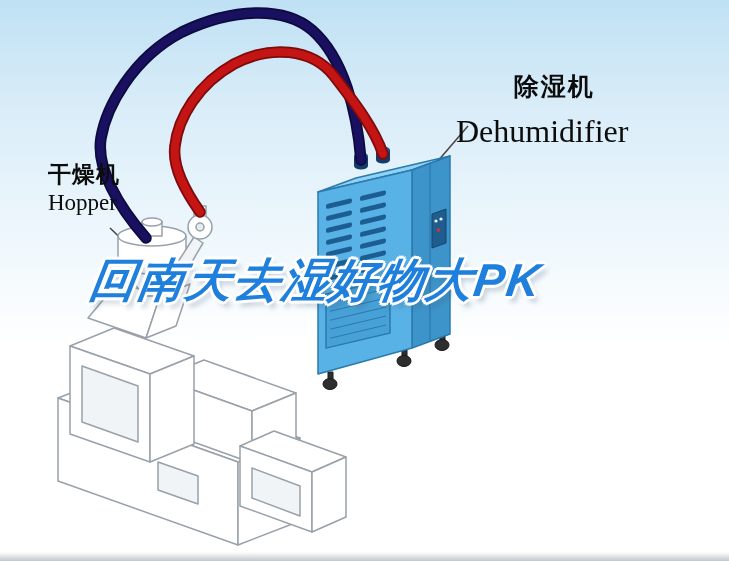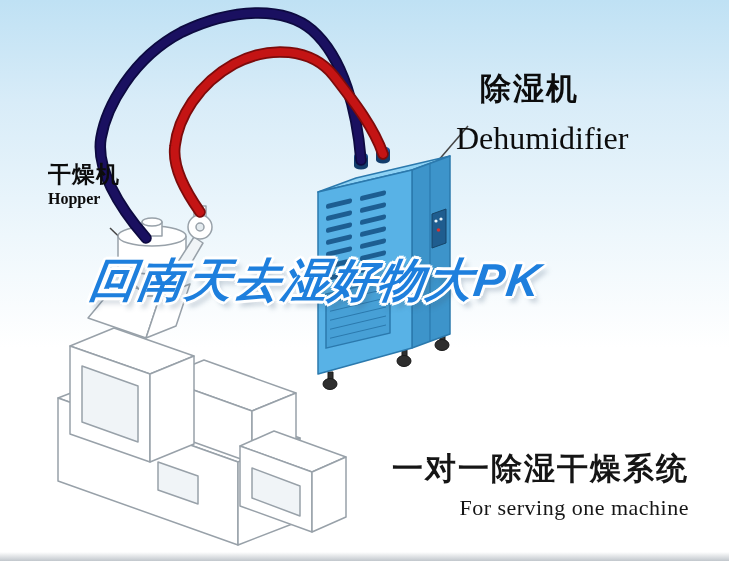--- a/index.html
+++ b/index.html
@@ -9,23 +9,23 @@
     font-family:"Liberation Sans", sans-serif;
     background:linear-gradient(180deg,#bfe1f4 0%, #d8ecf8 18%, #eef7fc 42%, #ffffff 62%, #ffffff 100%);
   }
   .stage { position:absolute; inset:0; }
   svg.art { position:absolute; inset:0; z-index:1; }
   .label { position:absolute; z-index:4; color:#0c0c0c; line-height:1.12; }
   .label .zh { font-weight:700; }
   .serif { font-family:"Liberation Serif", serif; font-weight:400; }
   .hopper-label { left:48px; top:162px; }
   .hopper-label .zh { font-size:23px; letter-spacing:1px; }
-  .hopper-label .en { font-size:16px; margin-top:2px;font-weight:bold; }
+  .hopper-label .en { font-size:23px; margin-top:2px; }
   .dehum-label { left:456px; top:72px; }
-  .dehum-label .zh { font-size:31px; letter-spacing:2px; padding-left:24px; }
+  .dehum-label .zh { font-size:25px; letter-spacing:2px; padding-left:24px;text-align:center; }
   .dehum-label .en { font-size:32px; margin-top:14px; }
   .watermark {
     position:absolute; left:90px; top:250px; z-index:6; white-space:nowrap;
     font-size:46px; font-weight:800; font-style:italic; letter-spacing:2px;
     color:#1e7fdd; transform:skewX(-8deg);
     text-shadow: 3px 0 0 #fff, -3px 0 0 #fff, 0 3px 0 #fff, 0 -3px 0 #fff,
                  2px 2px 0 #fff, -2px -2px 0 #fff, 2px -2px 0 #fff, -2px 2px 0 #fff,
                  5px 6px 5px rgba(60,90,120,.28);
   }
   .caption { position:absolute; right:40px; top:448px; text-align:right; z-index:4; color:#151515; }
@@ -152,19 +152,15 @@
     <div class="en serif">Hopper</div>
   </div>
 
   <div class="label dehum-label">
     <div class="zh">除湿机</div>
     <div class="en serif">Dehumidifier</div>
   </div>
 
   <div class="watermark">回南天去湿好物大PK</div>
 
-  <div class="caption">
-    <div class="zh">一对一除湿干燥系统</div>
-    <div class="en serif">For serving one machine</div>
-  </div>
 
   <div class="bottom-fade"></div>
 </div>
 
 </body></html>

